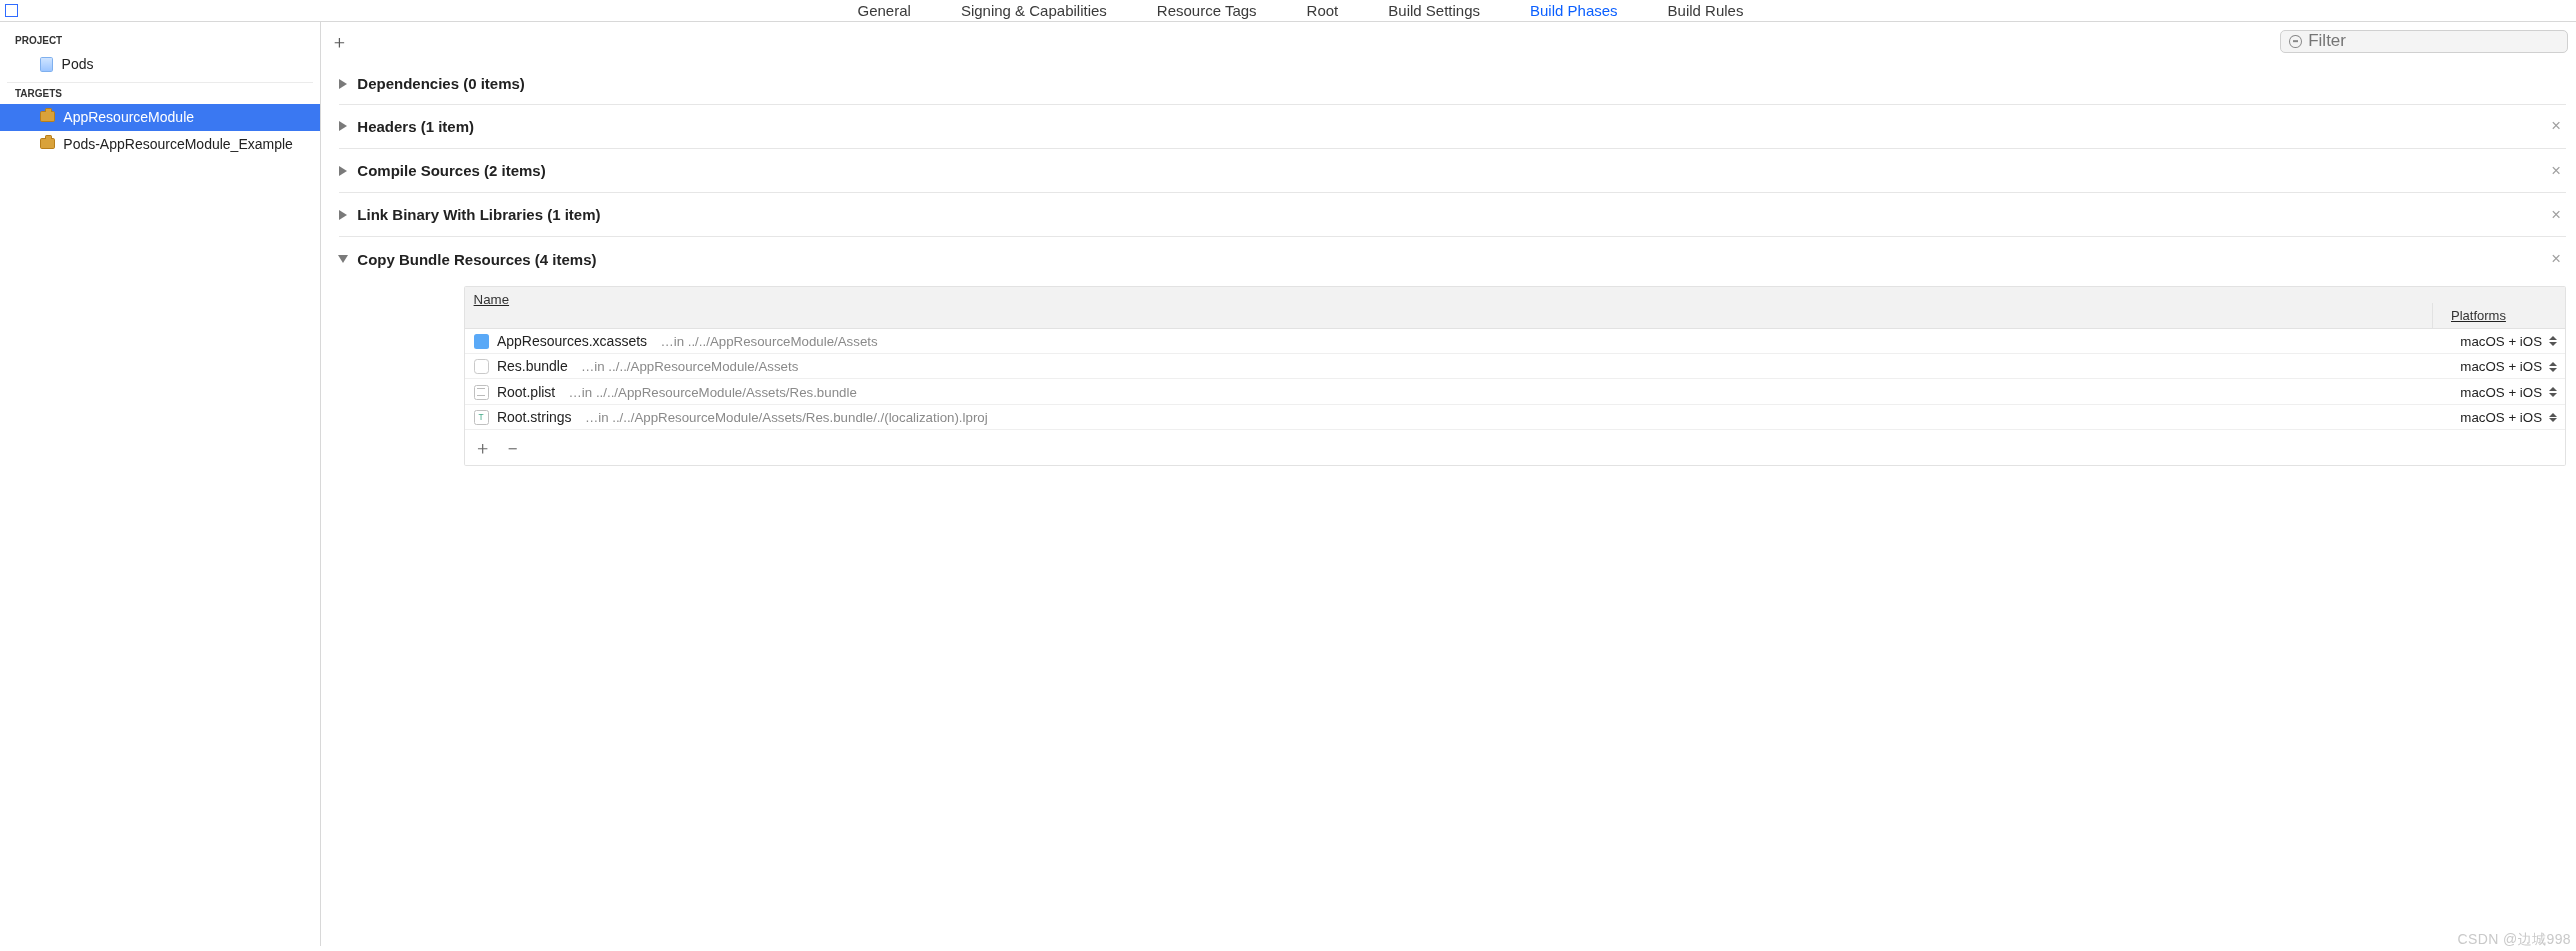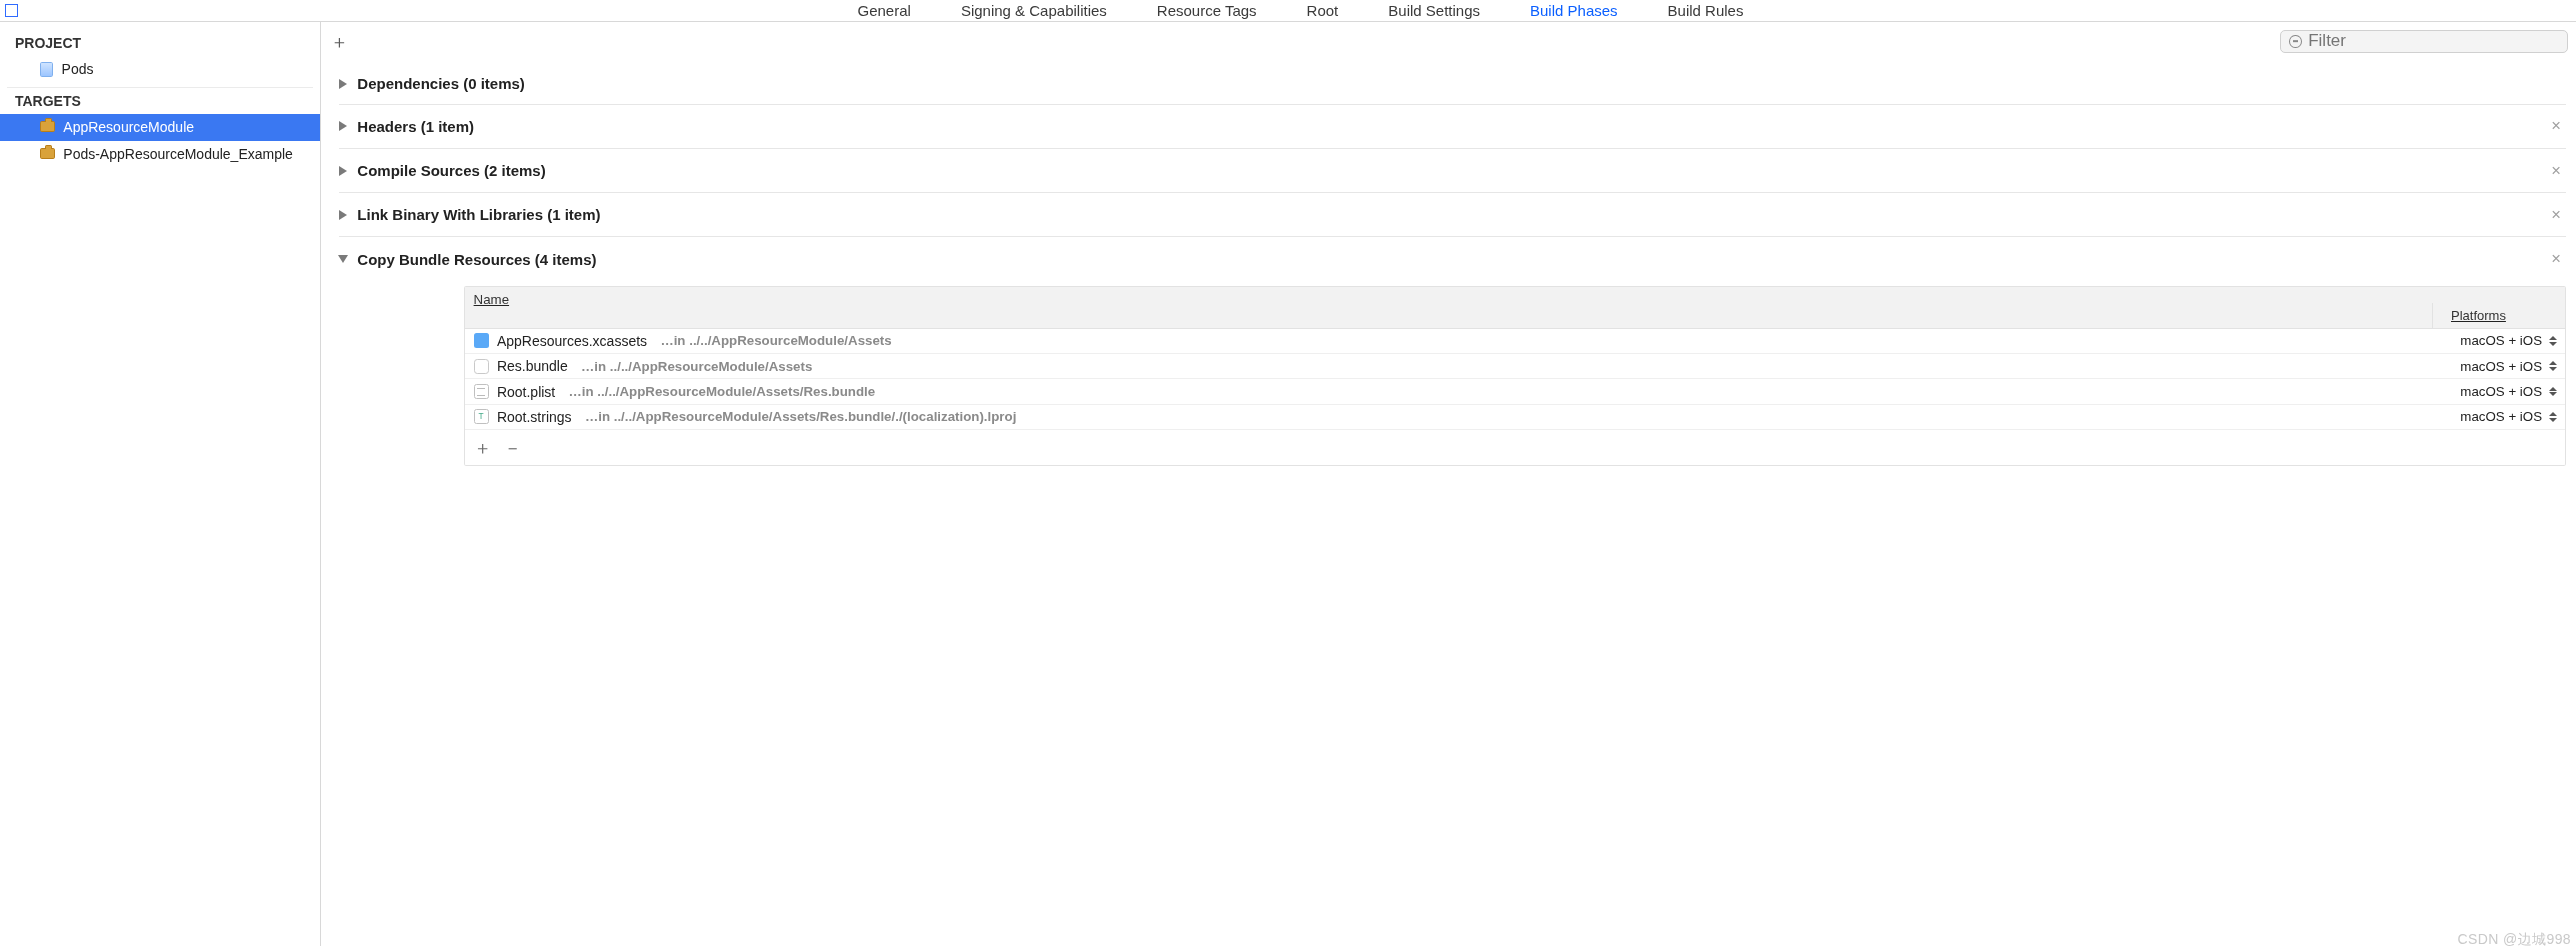--- a/index.html
+++ b/index.html
@@ -6,21 +6,21 @@
 body { background: #fff; color: #222; font-size: 14px; }
 
 .topbar { display: flex; align-items: center; height: 22px; border-bottom: 0.8px solid #d8d8d8; padding-left: 5px; gap: 0; }
 .doc-icon { width: 13.3px; height: 13.3px; border: 1.7px solid #2f6bff; display: inline-block; margin-right: 6.7px; }
 .tabs { flex: 1; display: flex; justify-content: center; gap: 50px; }
 .tab { color: #3a3a3a; font-size: 15px; cursor: pointer; white-space: nowrap; }
 .tab.active { color: #0a5fff; }
 
 .main { display: flex; height: calc(100vh - 27px); }
 .sidebar { width: 321px; border-right: 0.8px solid #d8d8d8; padding-top: 8.3px; }
-.side-header { font-size: 14px; color: #333; font-weight: 600; padding: 5px 15px; }
+.side-header { font-size: 10px; color: #333; font-weight: 600; padding: 5px 15px; }
 .side-item { display: flex; align-items: center; gap: 8.3px; padding: 5px 15px 5px 40px; cursor: pointer; border-bottom: 0.8px solid transparent; }
 .side-section-sep { border-top: 0.8px solid #ebebeb; margin: 3.3px 6.7px 0 6.7px; }
 .side-item.selected { background: #3a78f2; color: #fff; }
 .icon-doc { width: 13.3px; height: 15px; background: linear-gradient(#cfe4ff,#9cc5ff); border: 0.8px solid #7fb0ee; border-radius: 1.7px; display: inline-block; }
 .icon-briefcase { width: 15px; height: 11.6px; background: #d9a23a; border: 0.8px solid #b87e1a; border-radius: 1.7px; position: relative; display: inline-block; }
 .icon-briefcase::before { content: ""; position: absolute; top: -4.2px; left: 4.2px; width: 5px; height: 3.3px; border: 0.8px solid #b87e1a; border-bottom: none; border-radius: 1.7px 1.7px 0 0; background: #d9a23a; }
 
 .content { flex: 1; display: flex; flex-direction: column; }
 .toolbar { display: flex; align-items: center; padding: 6.7px 8.3px 6.7px 8.3px; gap: 10px; }
 .plus-big { font-size: 18.3px; color: #5a5a5a; width: 20px; text-align: center; cursor: pointer; }
@@ -35,31 +35,31 @@
 .phase:first-child { border-top: none; }
 .tri { width: 0; height: 0; border-top: 5.8px solid transparent; border-bottom: 5.8px solid transparent; border-left: 8.3px solid #7a7a7a; display: inline-block; cursor: pointer; }
 .tri.open { transform: rotate(90deg); border-left-color: #7a7a7a; }
 .phase-title { font-weight: 700; font-size: 15px; }
 .phase-x { margin-left: auto; color: #a0a0a0; font-size: 16.6px; padding-right: 5px; cursor: pointer; }
 
 .resources { margin-left: 125px; margin-top: 5px; border: 0.8px solid #e2e2e2; border-radius: 1.7px; }
 .res-head { display: flex; background: #f2f2f2; border-bottom: 0.8px solid #e2e2e2; text-decoration: underline; }
 .col-name { flex: 1; padding: 5px 8.3px; color: #333; font-size: 13.3px; }
 .col-plat { width: 133px; padding: 5px 18px; border-left: 0.8px solid #e2e2e2; color: #333; font-size: 13px; margin-top: 16px; }
-.res-row { display: flex; align-items: center; border-bottom: 0.8px solid #efefef; padding: 4.2px 8.3px; gap: 8.3px; }
+.res-row { display: flex; align-items: flex-end; border-bottom: 0.8px solid #efefef; padding: 4.2px 8.3px; gap: 8.3px; }
 .res-row:last-of-type { border-bottom: none; }
 .file-ico { width: 15px; height: 15px; display: inline-block; border-radius: 2.5px; }
 .ico-folder { background: #5aa9f7; }
 .ico-bundle { background: #fff; border: 1.7px solid #c9c9c9; border-radius: 3.3px; }
 .ico-plist { background: #fff; border: 0.8px solid #c0c0c0; position: relative; }
 .ico-plist::after { content: ""; position: absolute; inset: 2.5px; border-top: 1.7px solid #bbb; border-bottom: 1.7px solid #bbb; }
 .ico-strings { background: #fff; border: 0.8px solid #c0c0c0; position: relative; }
 .ico-strings::after { content: "T"; position: absolute; inset: 0; font-size: 8.3px; color: #4a8; text-align: center; line-height: 13.3px; }
 .res-name { color: #222; font-size: 14px; }
-.res-path { color: #8a8a8a; font-size: 13.3px; margin-left: 5px; font-weight: bold; }
+.res-path { color: #8a8a8a; font-size: 13.3px; margin-left: 5px; }
 .res-plat { margin-left: auto; width: 125px; display: flex; align-items: center; justify-content: flex-end; gap: 6.7px; color: #222; font-size: 13.3px; }
 .chev { display: inline-flex; flex-direction: column; gap: 1.7px; }
 .chev::before, .chev::after { content: ""; width: 0; height: 0; border-left: 4.2px solid transparent; border-right: 4.2px solid transparent; }
 .chev::before { border-bottom: 4.2px solid #555; }
 .chev::after { border-top: 4.2px solid #555; }
 .res-foot { display: flex; gap: 15px; padding: 5px 8.3px; color: #6b6b6b; font-size: 18.3px; }
 .foot-btn { cursor: pointer; width: 15px; text-align: center; }
 
 .watermark { position: fixed; right: 5px; bottom: 1.7px; font-size: 14px; color: #c9c9c9; letter-spacing: 0.4px; }
 </style>

